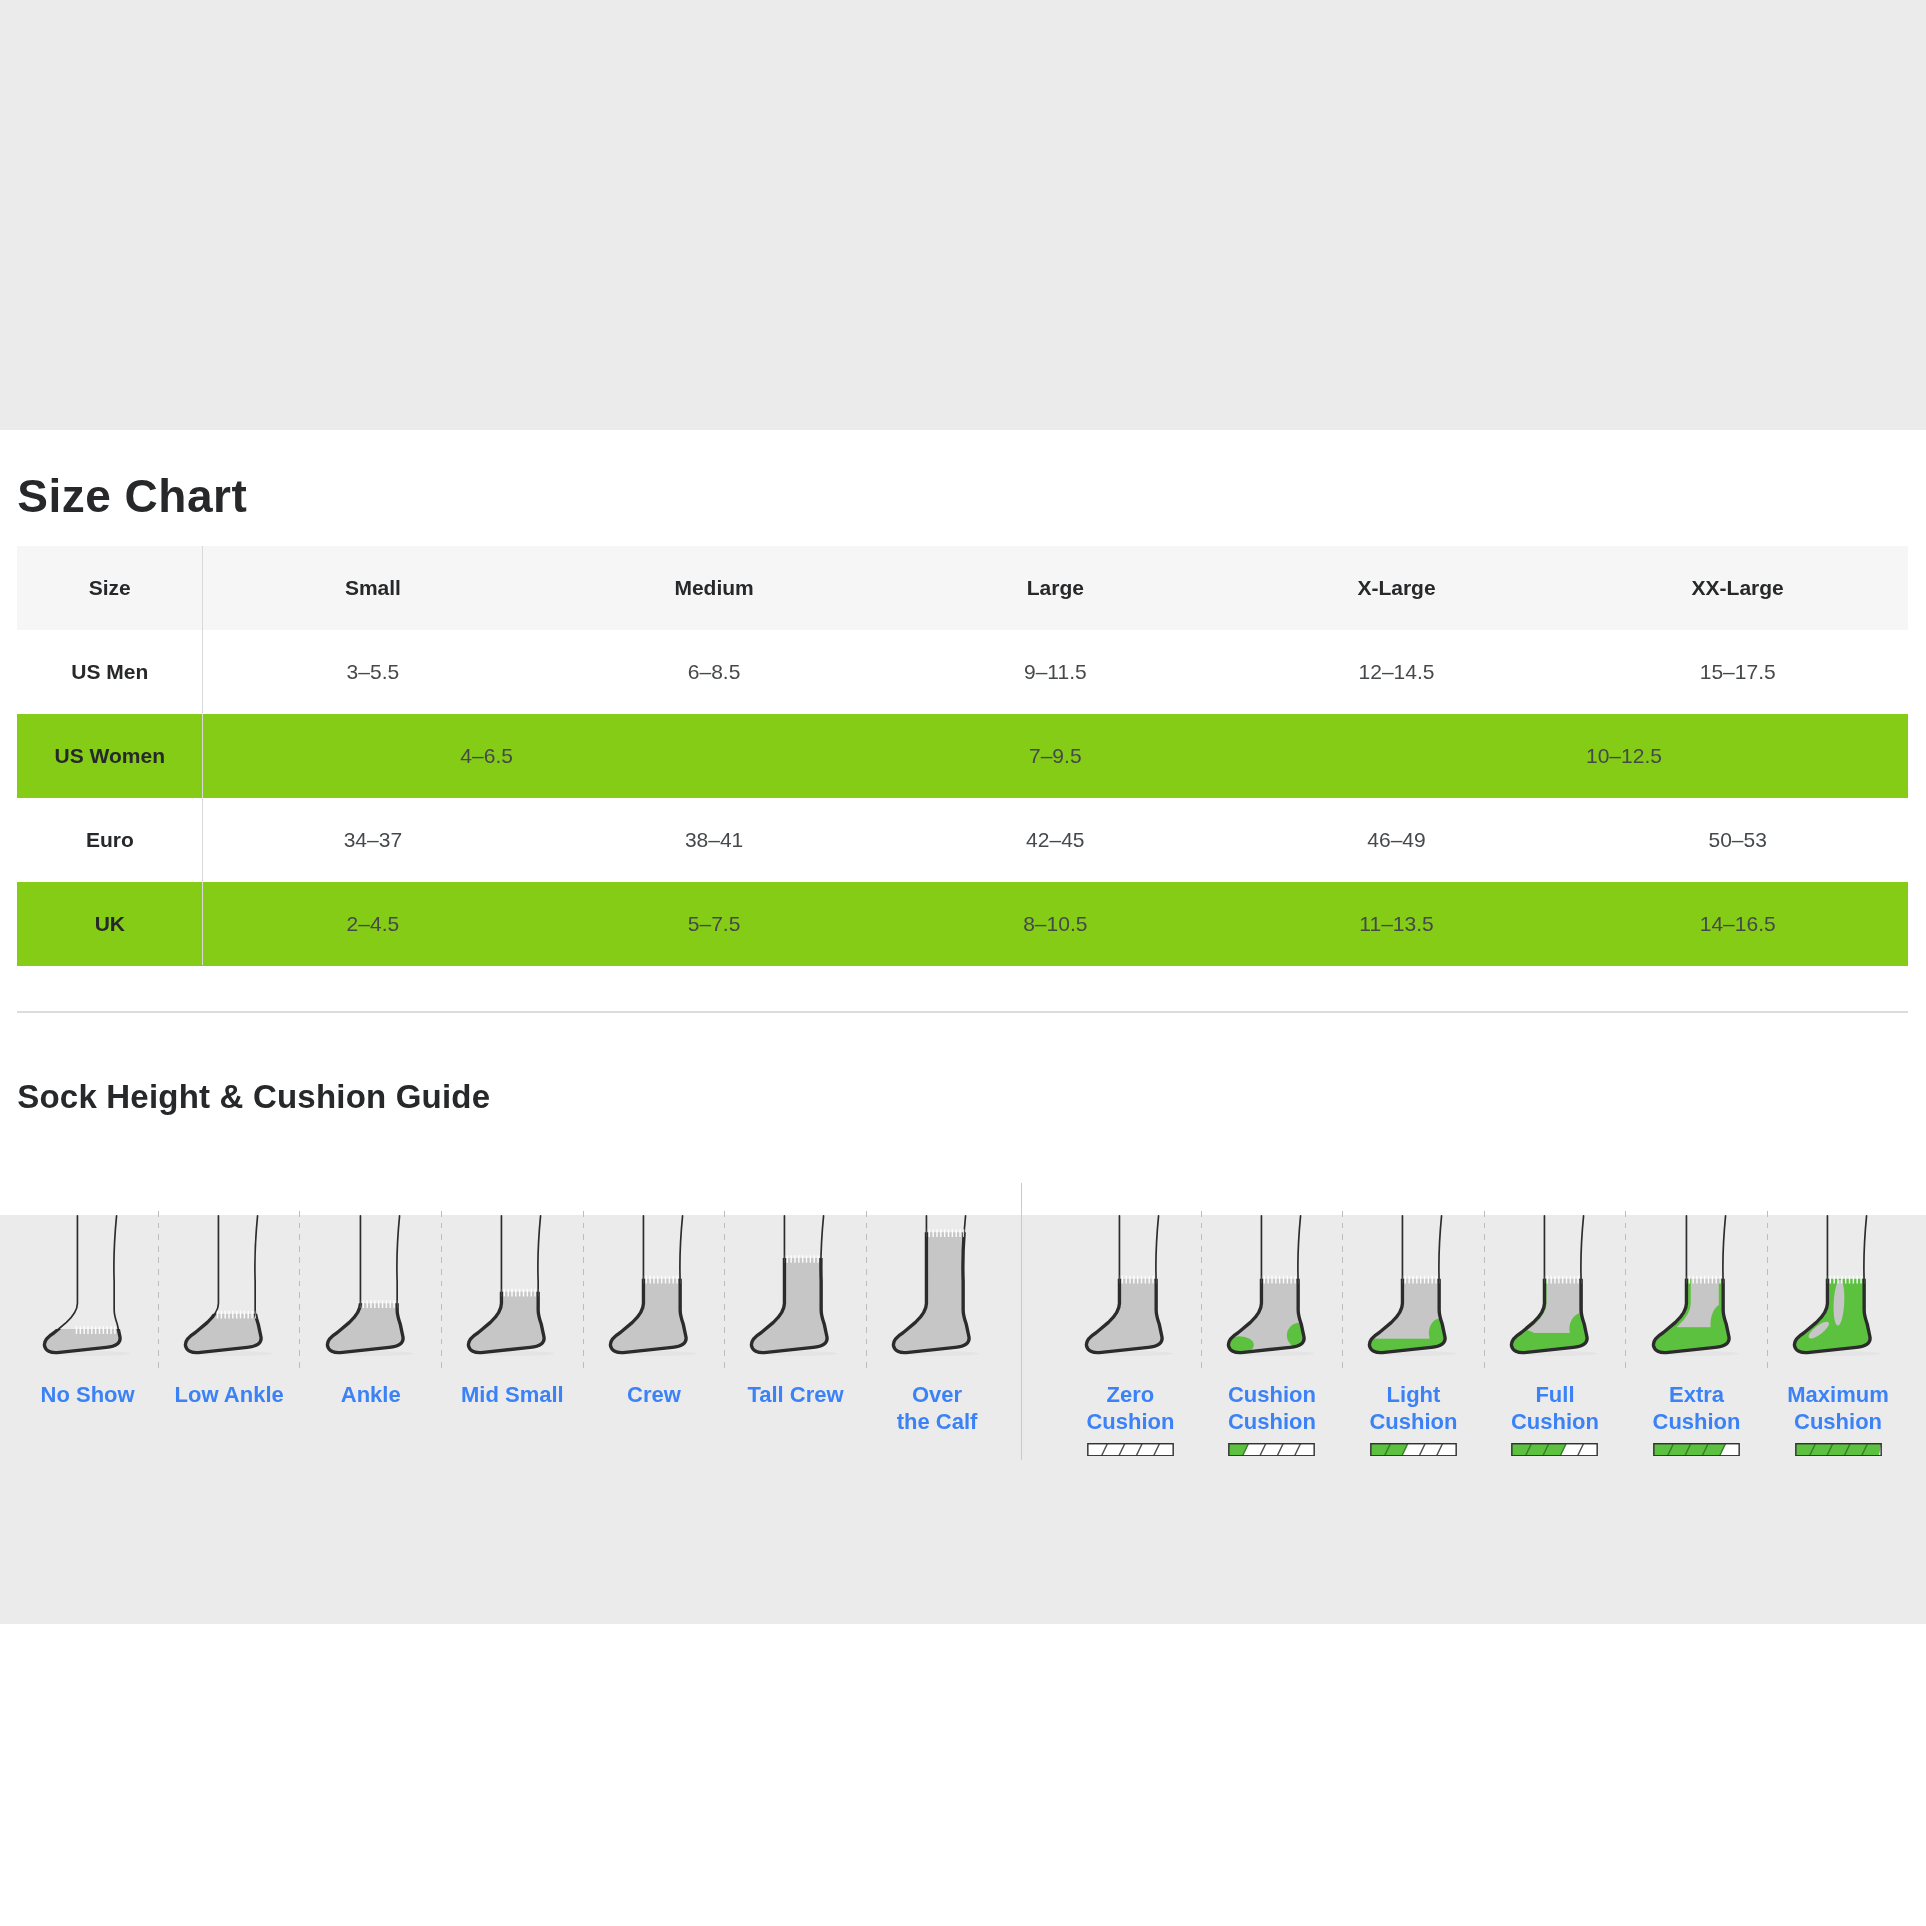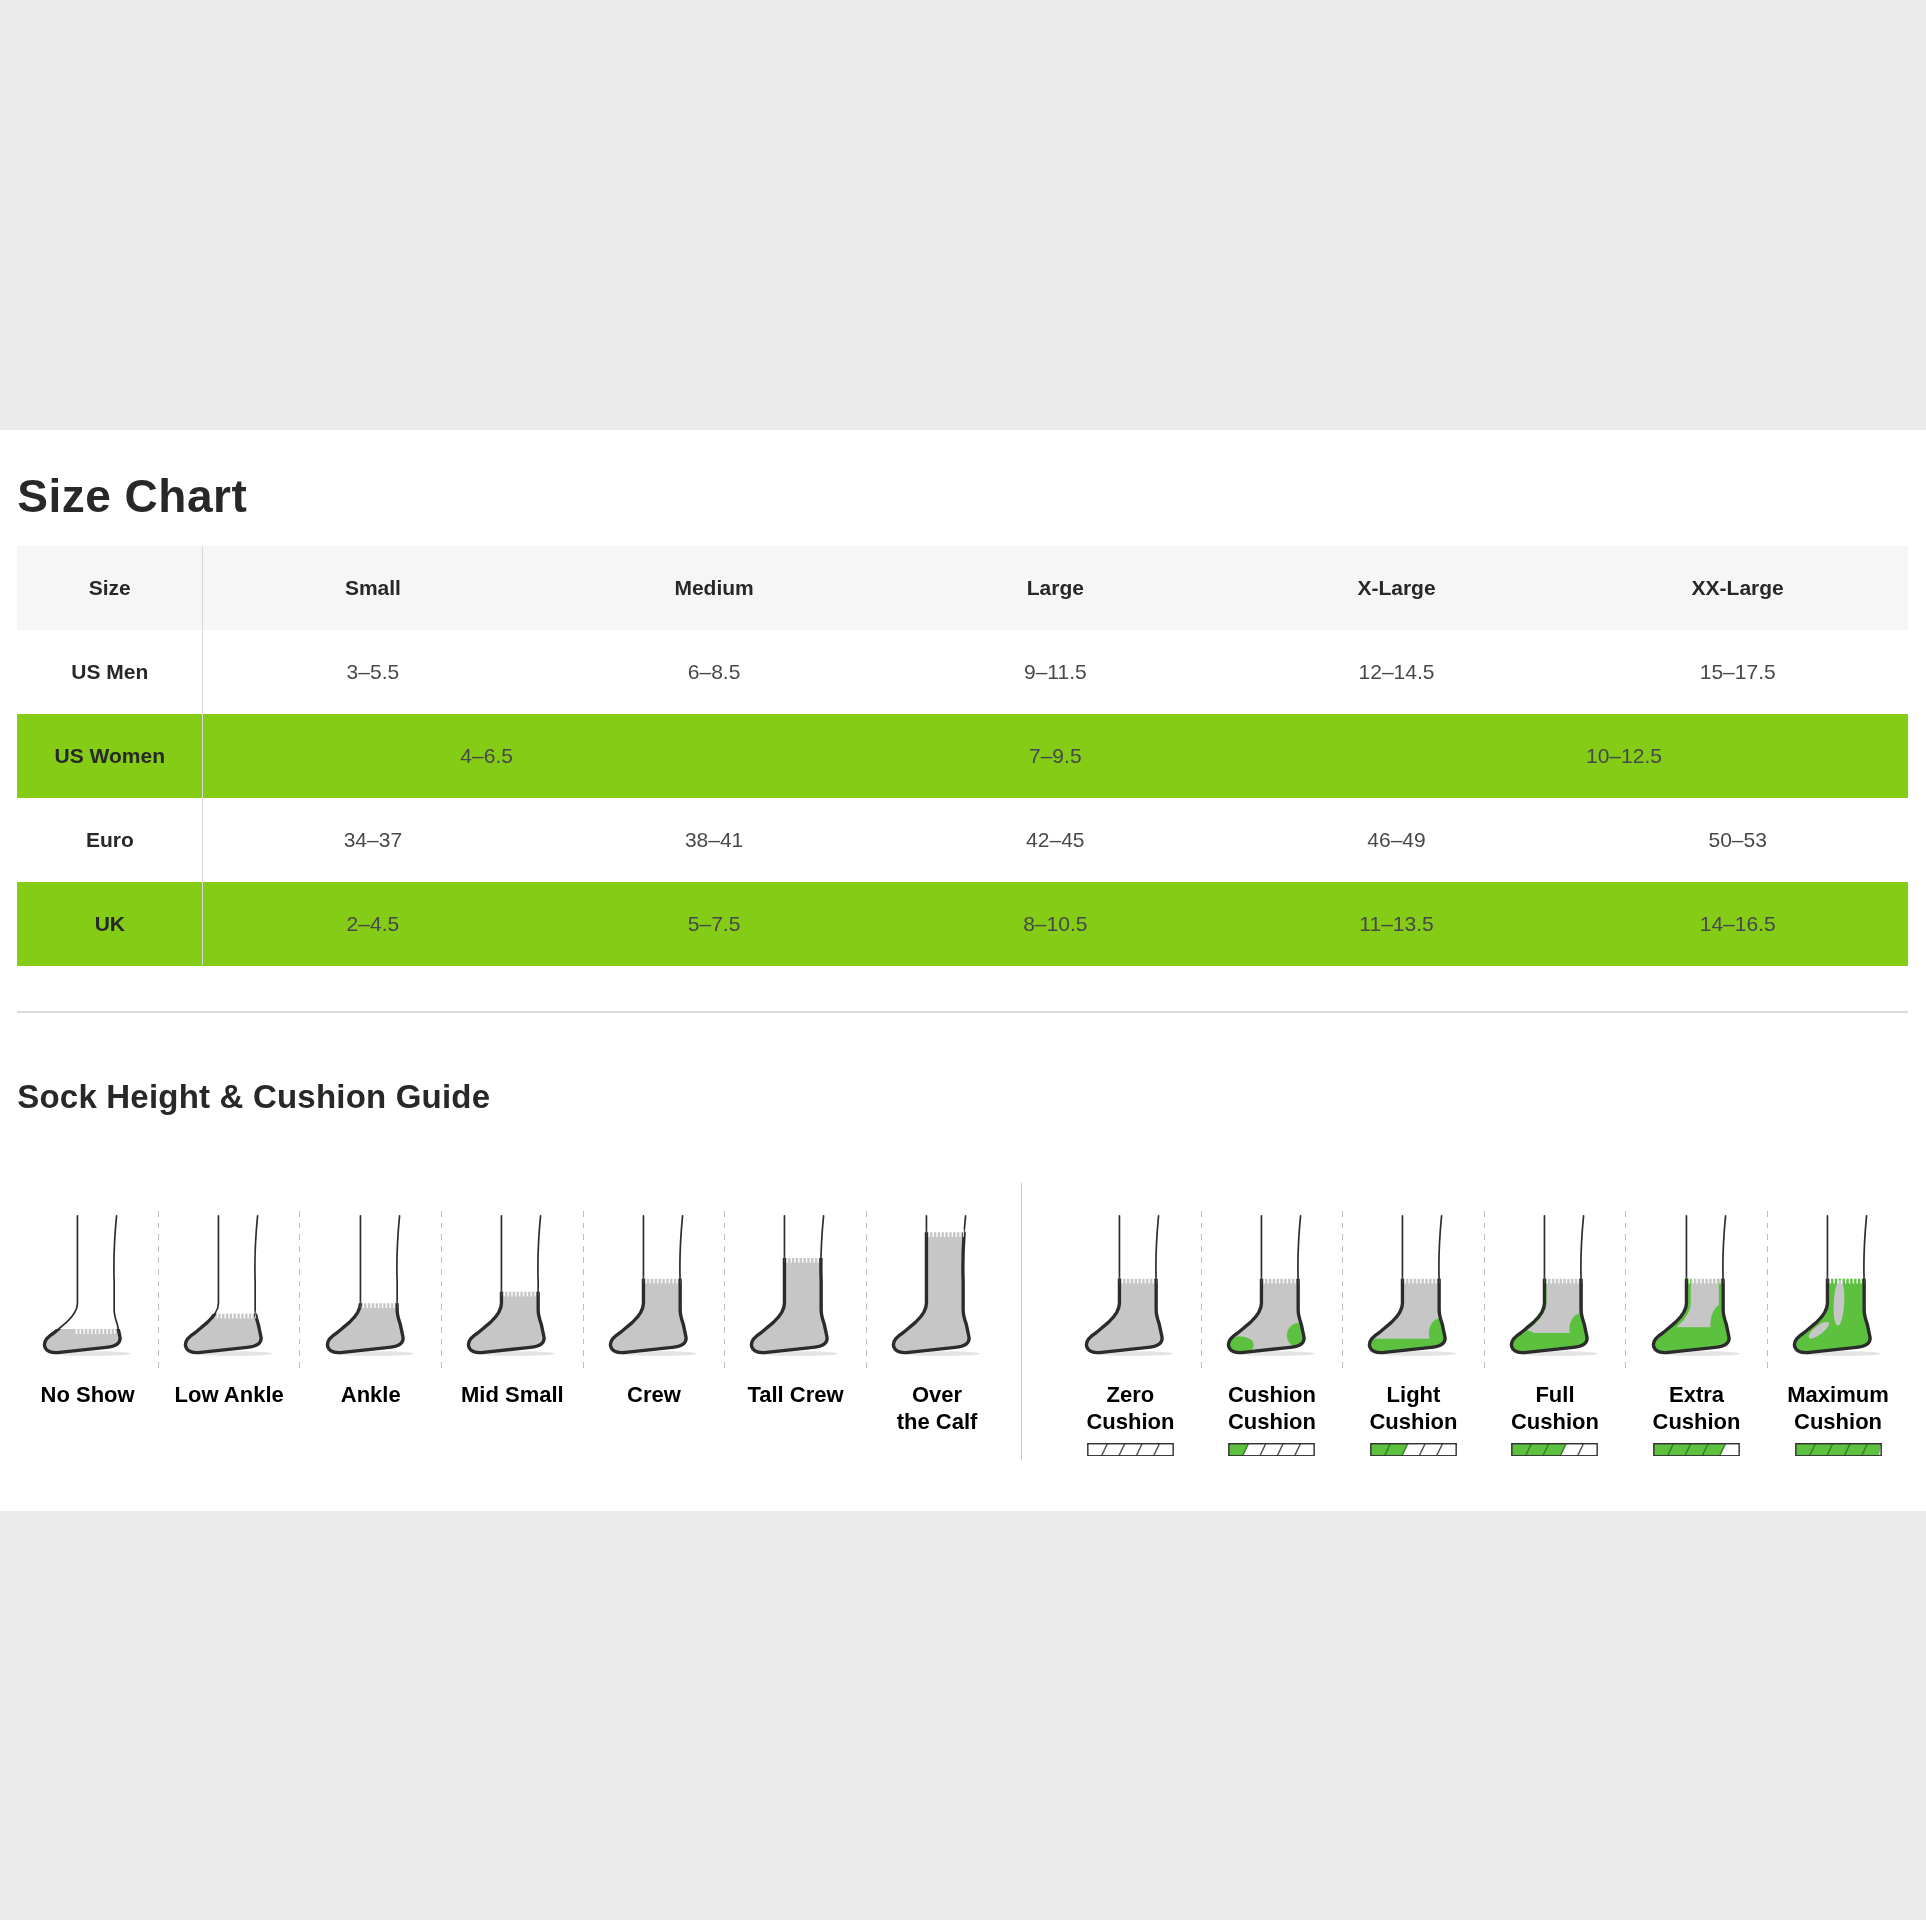--- a/index.html
+++ b/index.html
@@ -4,21 +4,21 @@
 <style>
   html,body{margin:0;padding:0;}
   body{
     width:1926px;height:1926px;background:#ffffff;
     font-family:"Liberation Sans","DejaVu Sans",sans-serif;
     color:#26282a;overflow:hidden;
   }
   .band{background:#ebebeb;width:1926px;}
   #band-top{height:430px;}
   #band-bottom{height:409px;}
-  #content{position:relative;width:1926px;height:1081px;background:#ffffff;}
+  #content{position:relative;width:1926px;height:785px;background:#ffffff;}
 
   #size-title{
     position:absolute;left:17.3px;top:7.7px;
     font-size:46px;font-weight:700;letter-spacing:0.5px;color:#26282a;
   }
   #size-table{position:absolute;left:17.3px;top:116px;width:1891px;}
   .tr{display:flex;height:84px;}
   .tr.head{height:84px;background:#f6f6f6;}
   .tr.gray{background:#84cc16;}
   .tc{display:flex;align-items:center;justify-content:center;box-sizing:border-box;}
@@ -47,21 +47,21 @@
     flex:none;width:1px;height:159px;margin-top:1.9px;
     background:repeating-linear-gradient(to bottom,#bdbdbd 0 5.8px,transparent 5.8px 11.6px);
   }
   #group-divider{
     flex:none;width:1.4px;height:277px;background:#c9c9c9;
     margin:-26.5px 38px 0 13.5px;
   }
   .sock{height:149px;}
   .cap{
     margin-top:24px;font-size:22px;line-height:26.5px;font-weight:700;
-    color:#000000;text-align:center;white-space:nowrap;
+    color:#3b82f6;text-align:center;white-space:nowrap;
   }
   .meter{margin-top:7.7px;height:13.5px;}
 </style>
 </head>
 <body>
 
 <div id="band-top" class="band"></div>
 
 <div id="content">
   <h1 id="size-title">Size Chart</h1>

